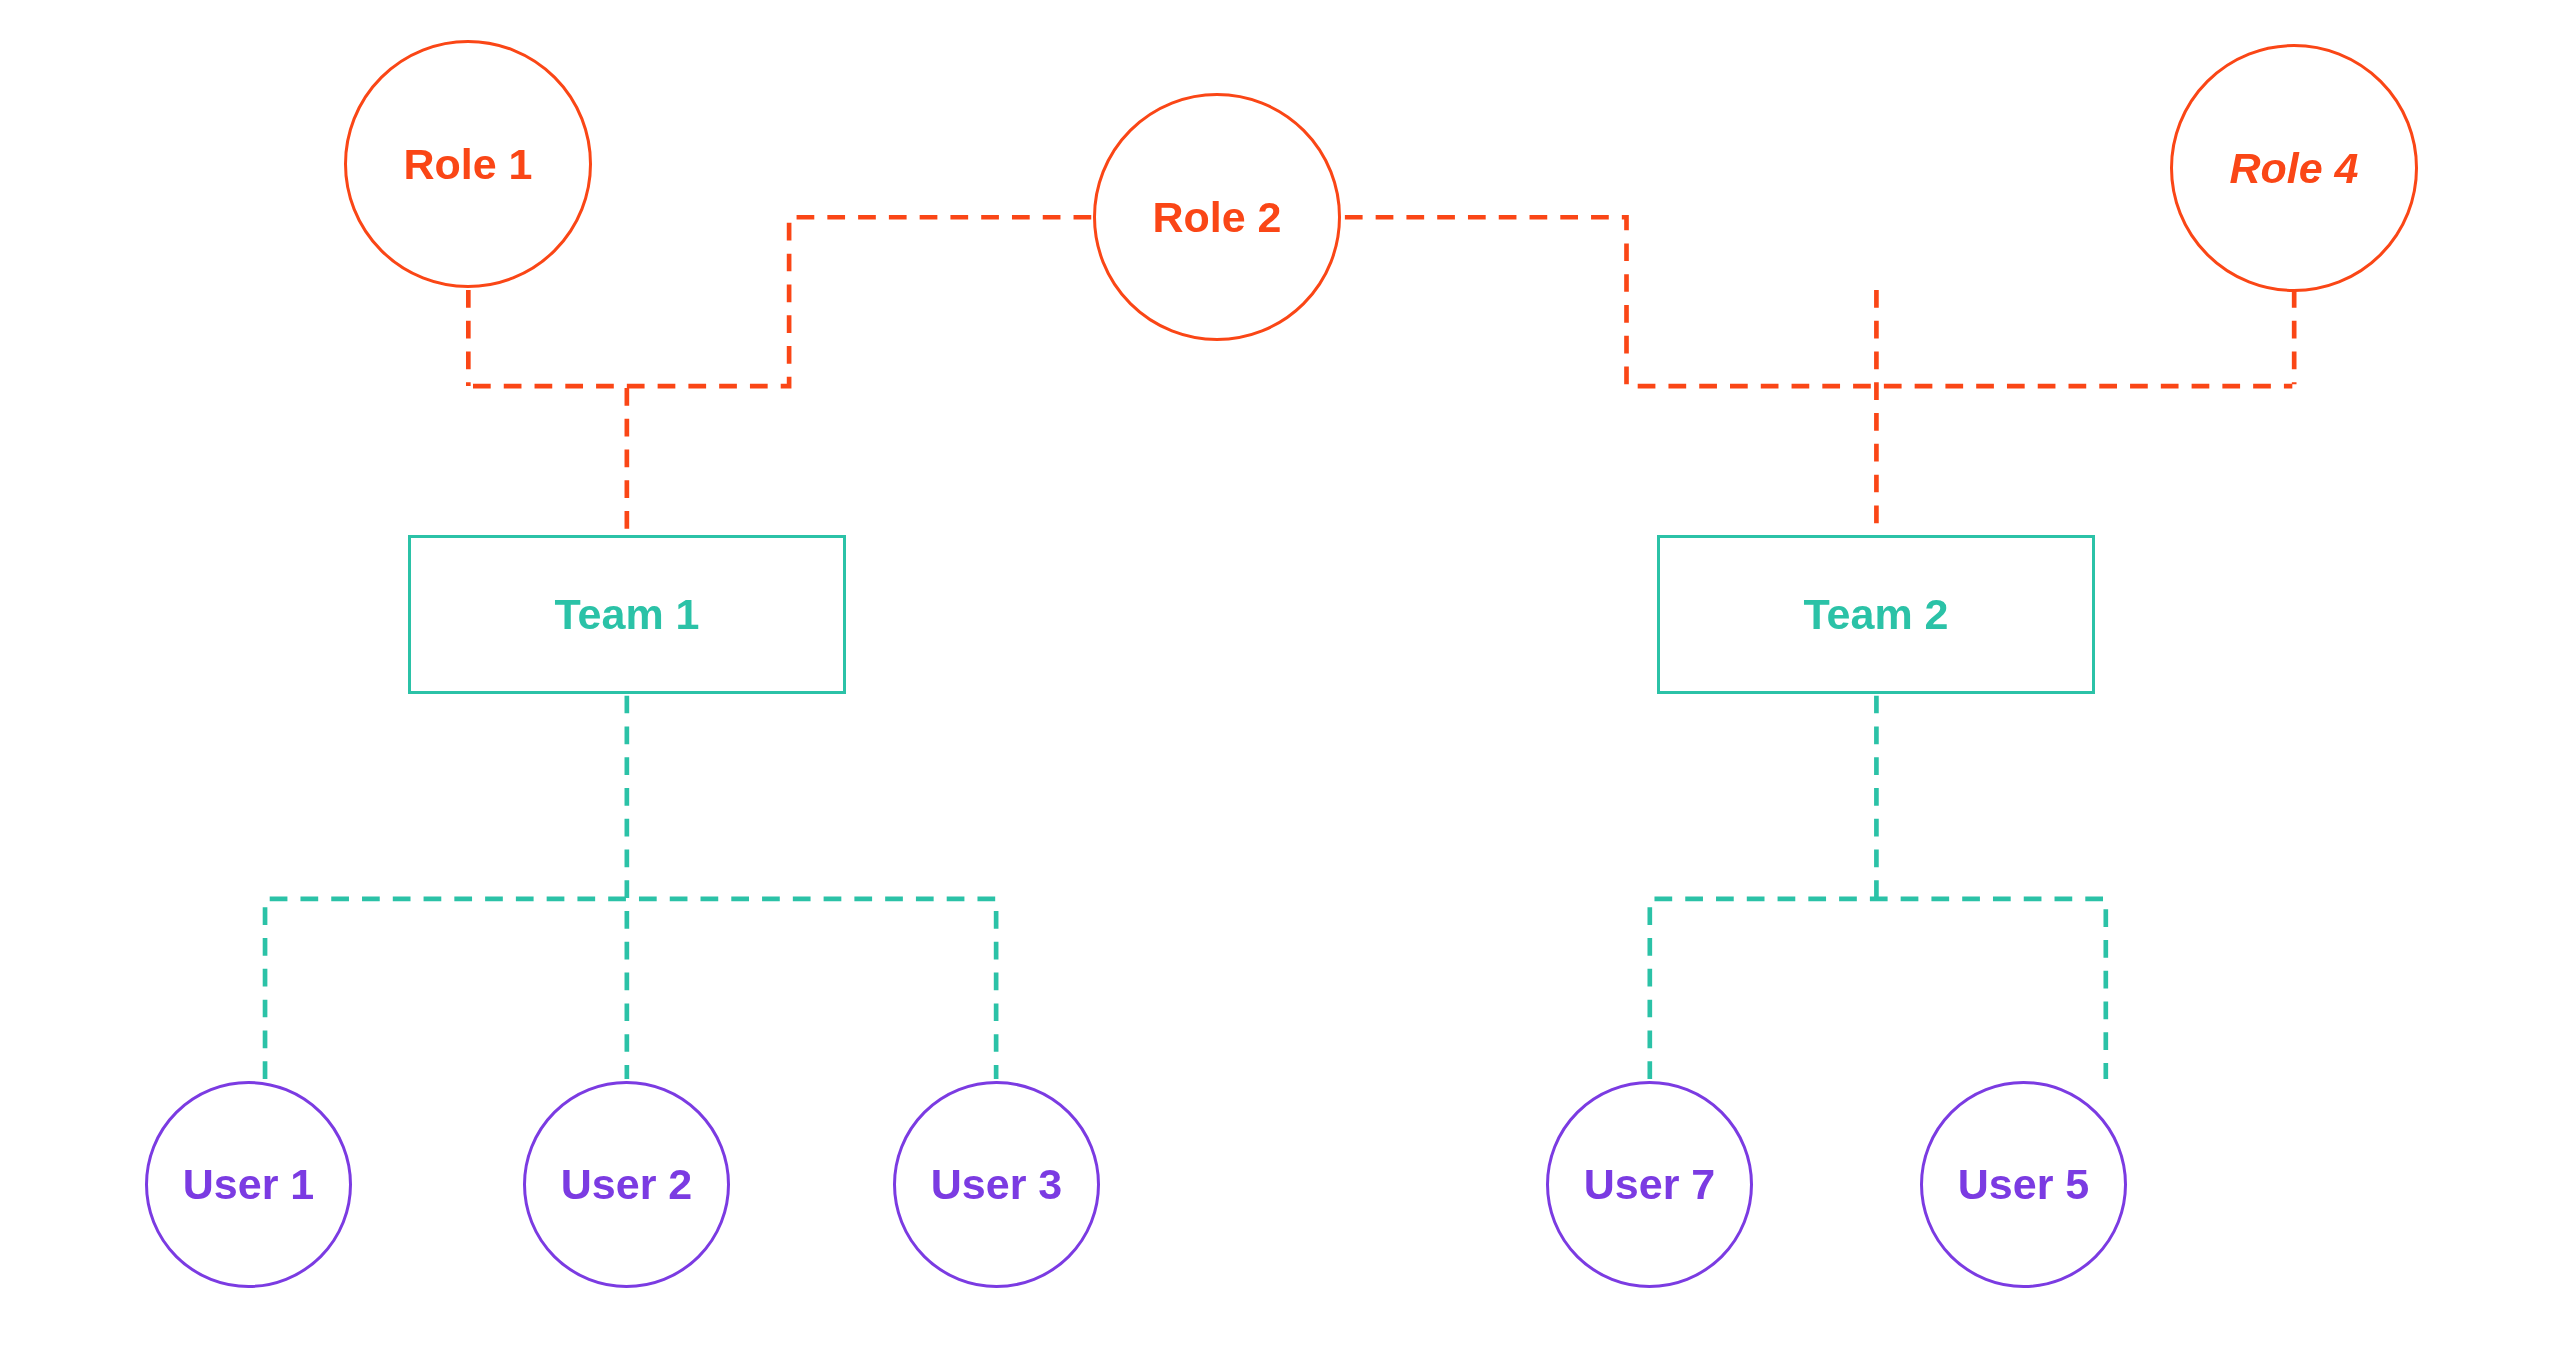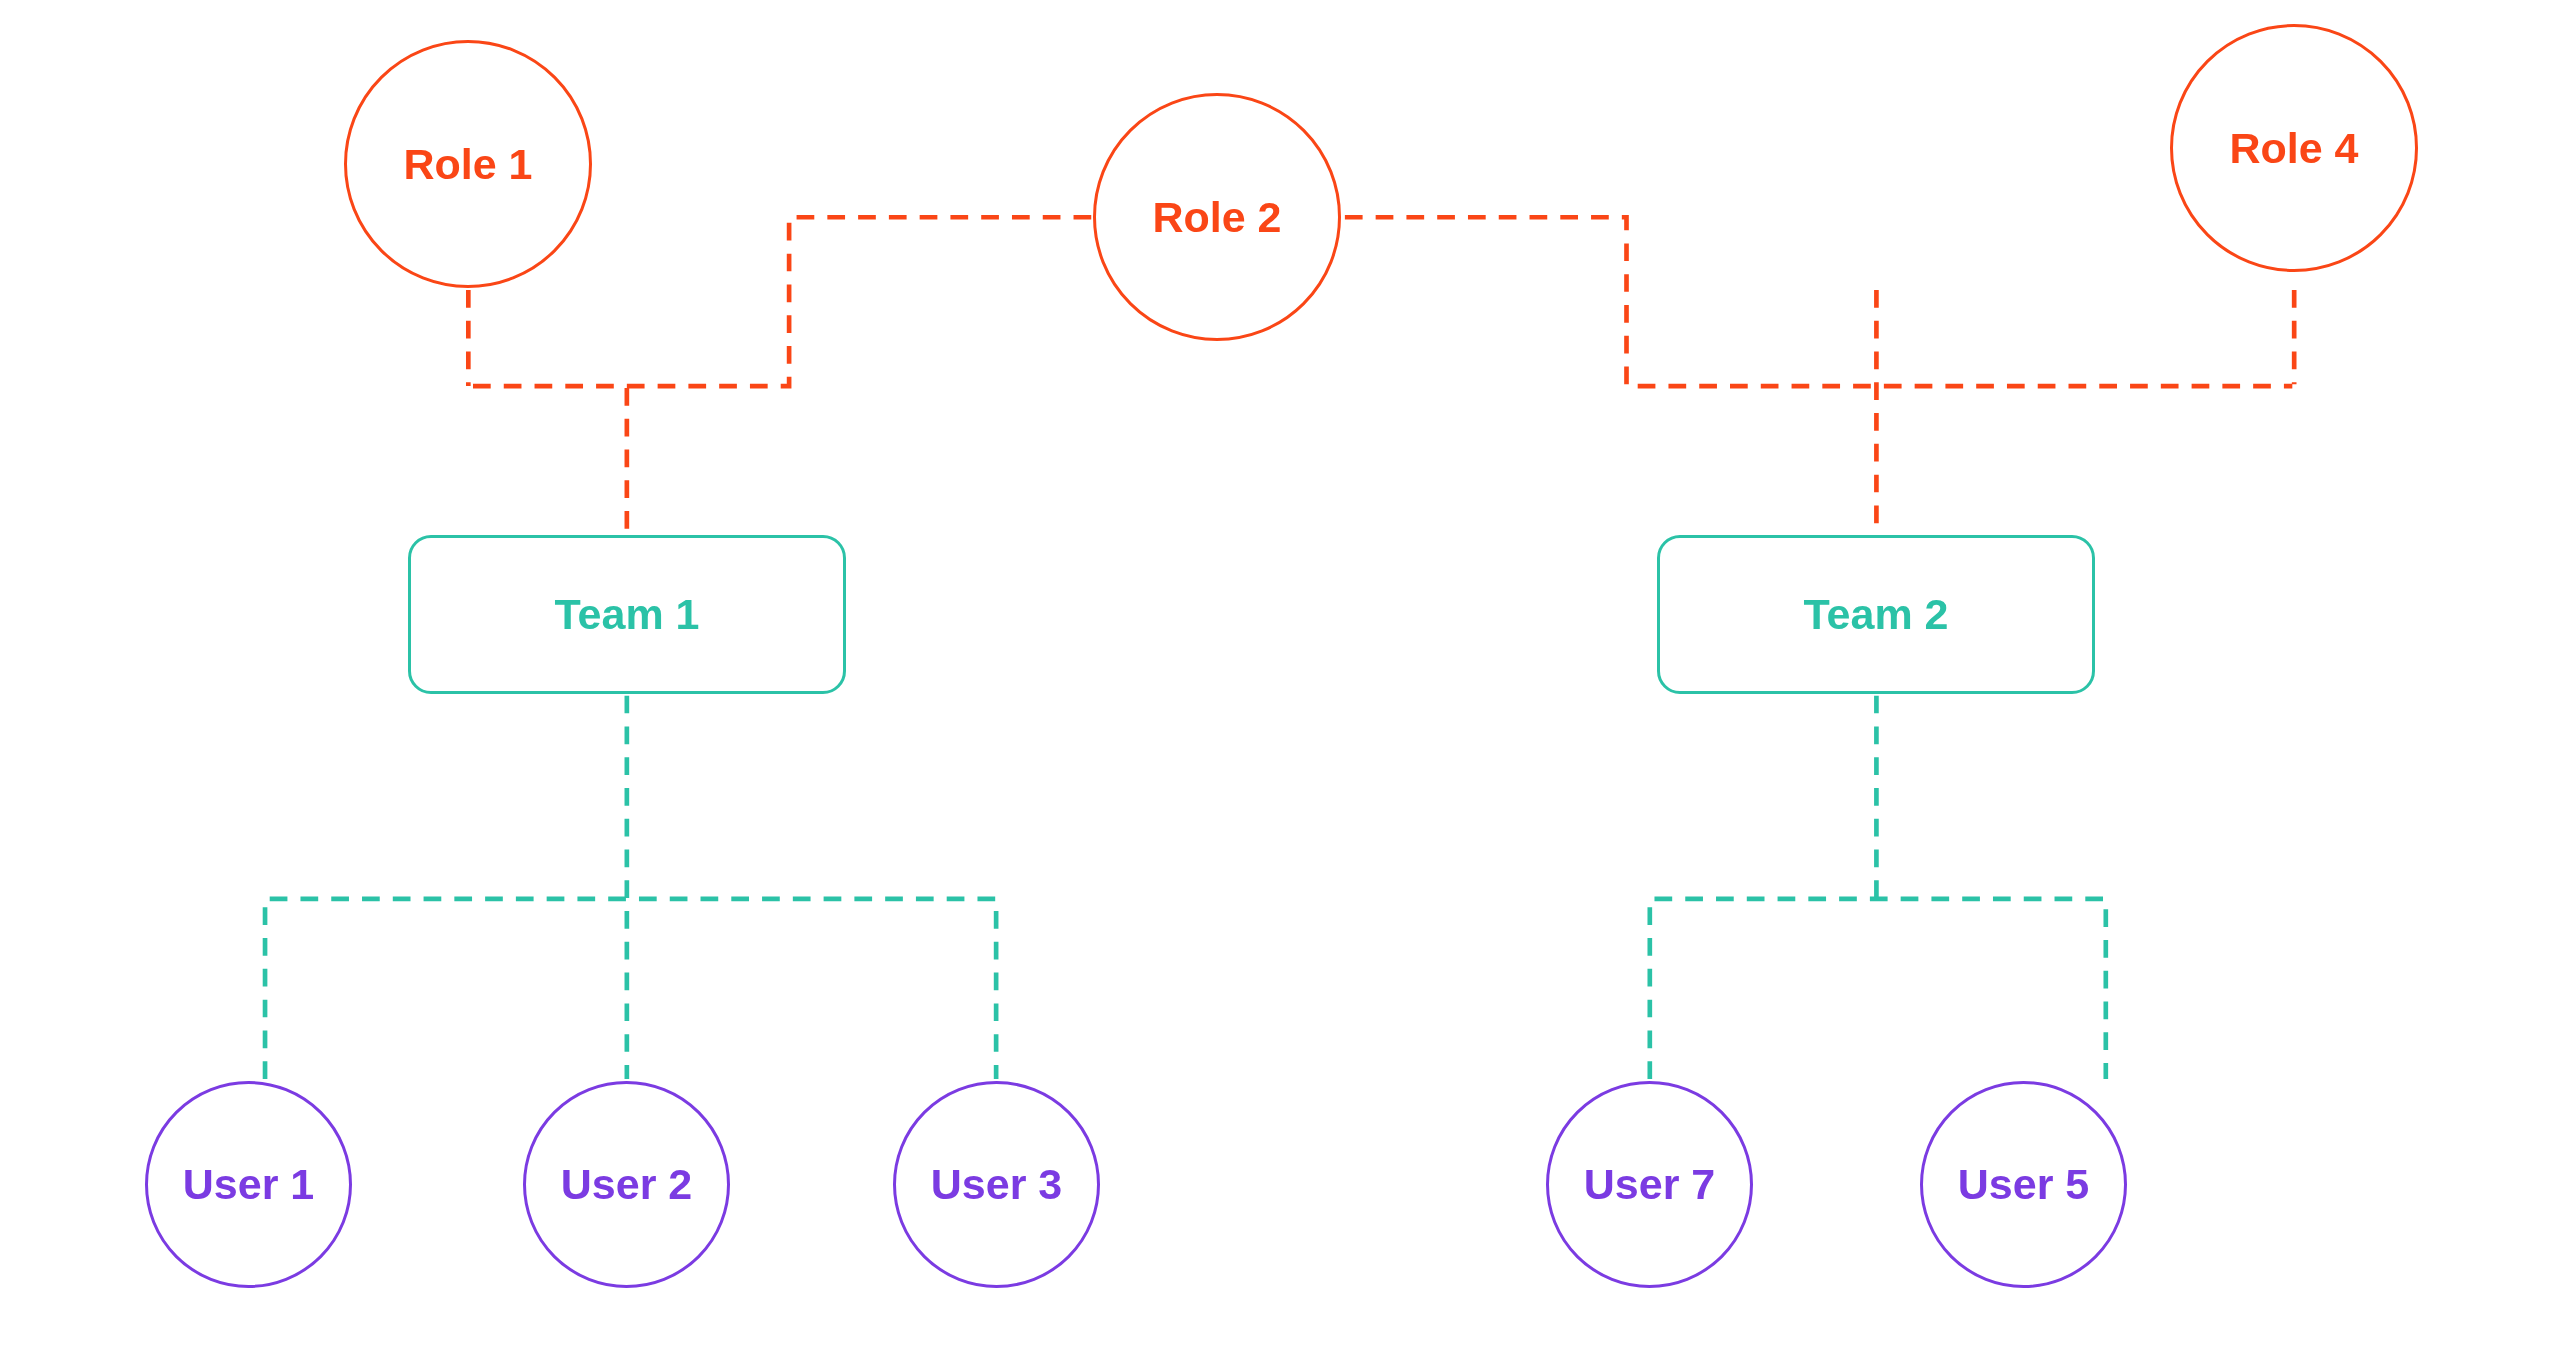--- a/index.html
+++ b/index.html
@@ -25,21 +25,20 @@
   }
   .node{
     position:absolute;
     display:flex;
     align-items:center;
     justify-content:center;
     background:var(--bg-color);
     font-weight:700;
     font-size:43px;
     text-align:center;
-    border-radius:23px;
   }
   .role-node{
     width:248px;height:248px;
     border:3.7px solid var(--role-color);
     border-radius:50%;
     color:var(--role-color);
   }
   .team-node{
     width:438px;height:159px;
     border:3.7px solid var(--team-color);
@@ -48,21 +47,21 @@
   .user-node{
     width:207px;height:207px;
     border:3.7px solid var(--user-color);
     border-radius:50%;
     color:var(--user-color);
   }
   
   #role-1{left:344px;top:40px;}
   #role-2{left:1093px;top:93px;}
   #role-3{left:1752px;top:40px;}
-  #role-4{left:2170px;top:24px;}
+  #role-4{left:2170px;top:44px;font-style:italic;}
   #team-1{left:408px;top:535px;}
   #team-2{left:1657px;top:535px;justify-content:center;}
   #user-1{left:145px;top:1081px;}
   #user-2{left:523px;top:1081px;justify-content:center;}
   #user-3{left:893px;top:1081px;}
   #user-4{left:1546px;top:1081px;}
   #user-5{left:1920px;top:1081px;}
   .edge-role{
     stroke:var(--role-color);
     stroke-width:5;

